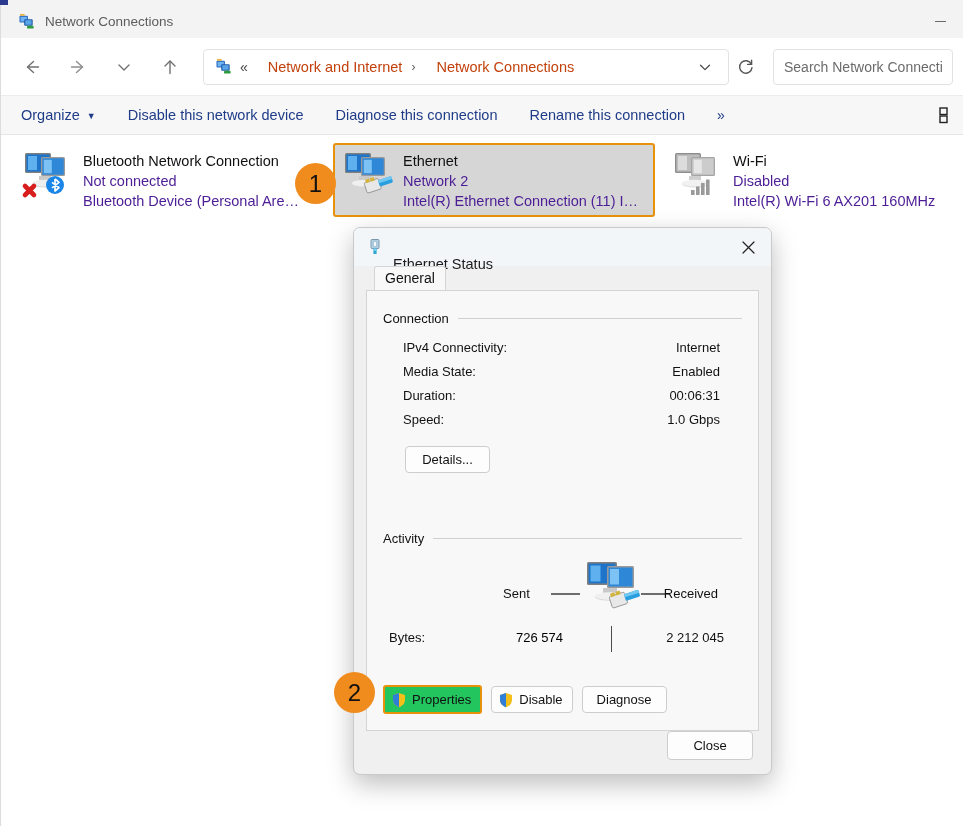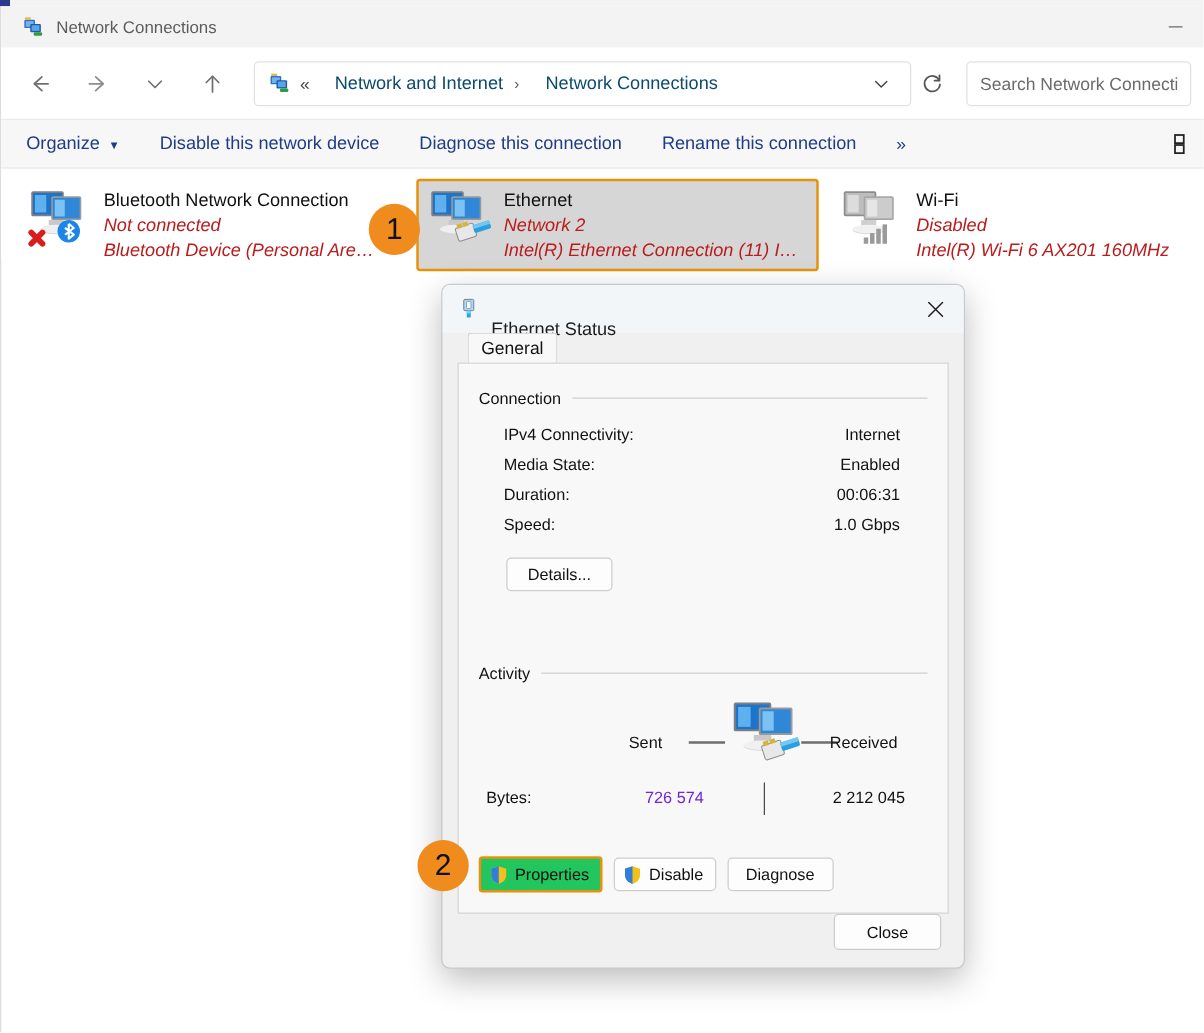--- a/index.html
+++ b/index.html
@@ -69,21 +69,21 @@
     margin-left:10px;
     border:1px solid #e2e2e2;
     border-radius:4px;
     background:#ffffff;
     display:flex; align-items:center;
     padding:0 6px 0 12px;
     min-width:0;
   }
   .addr-icon { width:17px; height:17px; flex:0 0 auto; margin-right:7px;}
   .addr-chev { font-size:14px; color:#444; margin-right:8px; flex:0 0 auto;}
-  .crumb { font-size:14.5px; color:#0c4a6e; white-space:nowrap;padding-left:12px; }
+  .crumb { font-size:14.5px; color:#c2410c; white-space:nowrap;padding-left:12px; }
   .crumb-sep { font-size:12px; color:#5a5a5a; margin:0 9px; flex:0 0 auto;}
   .addr-spacer { flex:1 1 auto; }
   .addr-drop { width:34px; height:32px; display:flex;align-items:center;justify-content:center;}
   .addr-refresh { width:34px; height:32px; display:flex;align-items:center;justify-content:center;}
 
   .searchbox {
     width:180px; height:36px; margin-left:10px;
     border:1px solid #e2e2e2; border-radius:4px; background:#fff;
     display:flex; align-items:center; padding:0 10px;
     flex:0 0 auto;
@@ -129,21 +129,21 @@
     left:332px; width:322px;
     background:#d6d6d6;
     border:2px solid #e8920b;
     border-radius:3px;
     padding:4px 6px 4px 4px;
   }
   .tile.t3 { left:662px; width:300px; }
   .tile-icon { width:58px; height:52px; flex:0 0 auto; margin-right:6px; }
   .tile-texts { display:flex; flex-direction:column; min-width:0; padding-top:2px;}
   .tile-name { font-size:14.5px; color:#101010; line-height:20px; white-space:nowrap;}
-  .tile-sub  { font-size:14.5px; color:#b91c1c; line-height:20px; white-space:nowrap; overflow:hidden; text-overflow:ellipsis;font-style:italic;}
+  .tile-sub  { font-size:14.5px; color:#4c1d95; line-height:20px; white-space:nowrap; overflow:hidden; text-overflow:ellipsis;}
 
   
   .badge {
     position:absolute;
     width:41px; height:41px; border-radius:50%;
     background:#f08c1e;
     color:#111; font-size:24px;
     display:flex; align-items:center; justify-content:center;
     z-index:60;
     font-family:"Liberation Sans", sans-serif;
@@ -229,21 +229,21 @@
     font-size:13px; color:#111;
   }
   .act-recv {
     position:absolute; right:24px; top:28px;
     font-size:13px; color:#111;
   }
   .act-line-l { position:absolute; left:168px; top:35px; width:29px; height:2px; background:#6d6d6d;}
   .act-line-r { position:absolute; right:72px; top:35px; width:29px; height:2px; background:#6d6d6d;}
   .act-icon { position:absolute; left:198px; top:0px; width:80px; height:72px; }
   .act-bytes-k { position:absolute; left:6px; top:72px; font-size:13px; color:#111;}
-  .act-bytes-sent { position:absolute; left:100px; top:72px; width:80px; text-align:right; font-size:13px; color:#6d28d9;}
+  .act-bytes-sent { position:absolute; left:100px; top:72px; width:80px; text-align:right; font-size:13px; color:#000000;}
   .act-bytes-recv { position:absolute; right:18px; top:72px; font-size:13px; color:#111;}
   .act-divider { position:absolute; left:228px; top:68px; width:1px; height:26px; background:#4c4c4c;}
 
   .action-row {
     position:absolute; left:16px; bottom:16px;
     display:flex; gap:9px; align-items:center;
   }
   .btn.shielded { padding:0 9px 0 6px; gap:5px; }
   .btn.focused {
     border:2px solid #e8920b;

